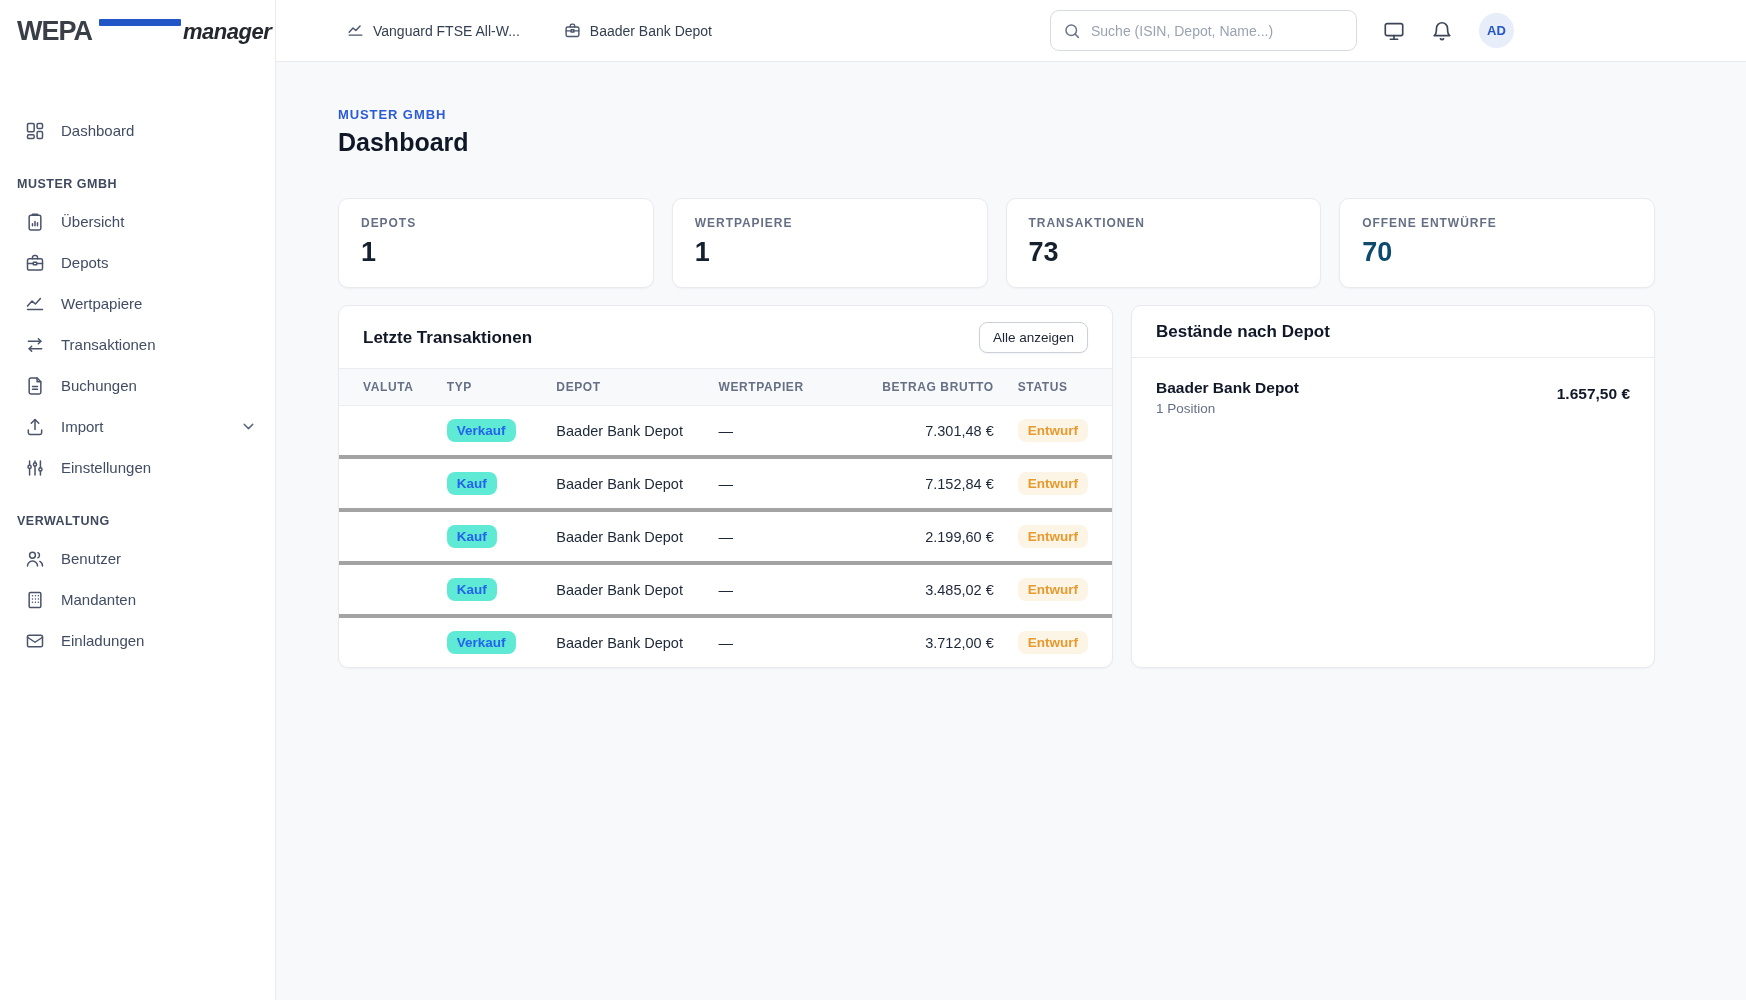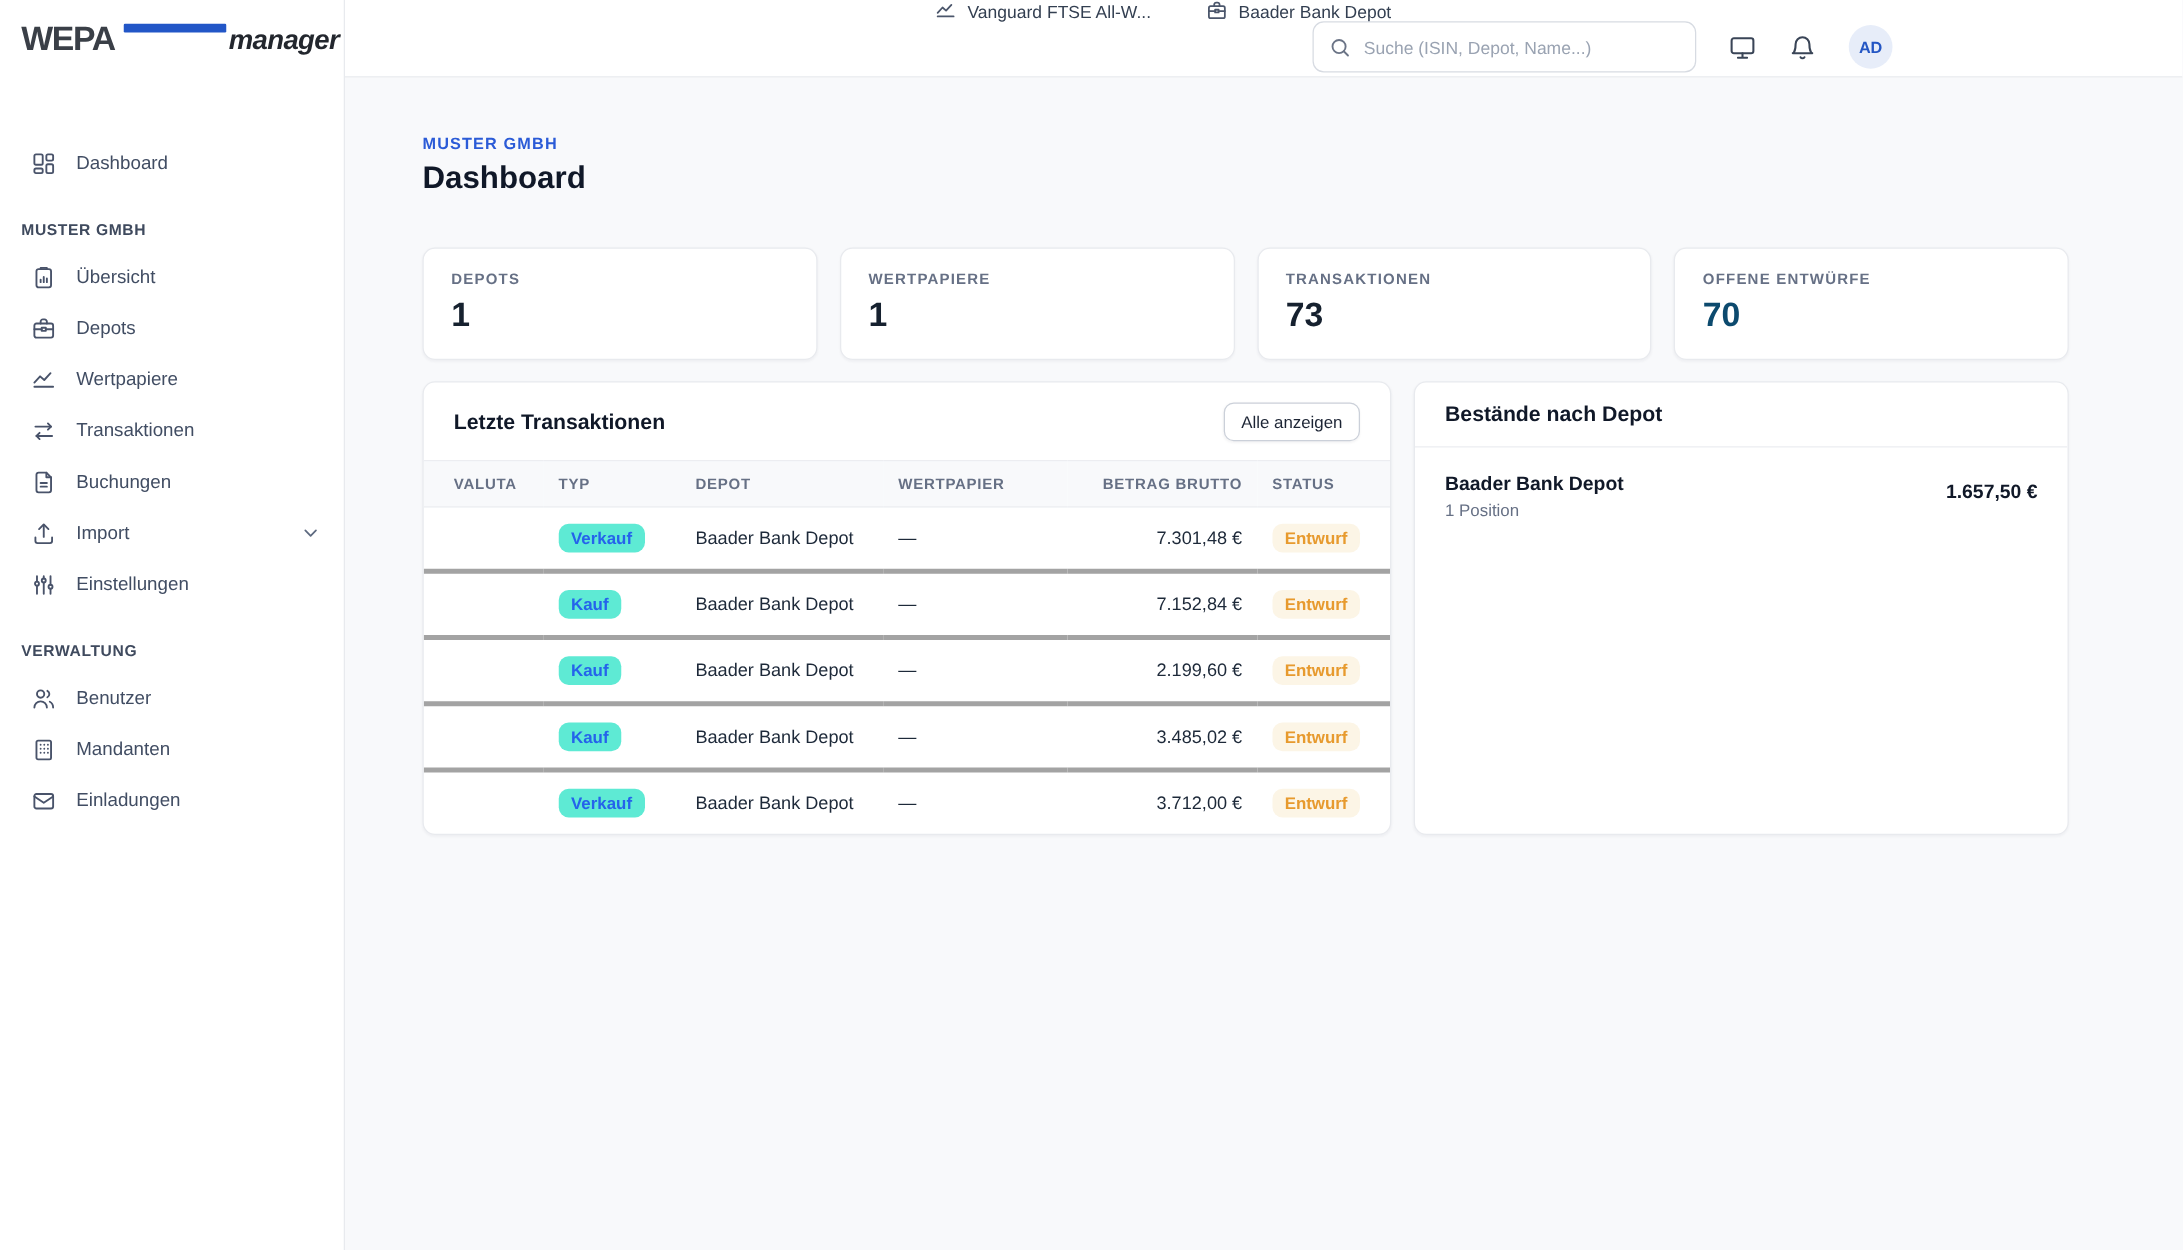--- a/index.html
+++ b/index.html
@@ -40,21 +40,21 @@
   }
   .icon { width: 20px; height: 20px; flex: none; }
   .icon-sm { width: 17px; height: 17px; flex: none; }
   .chevron { margin-left: auto; color: #5E6A80; }
 
   
   .topbar {
     position: absolute; left: 246px; right: 0; top: 0; height: 62px;
     background: #FFFFFF; border-bottom: 1px solid #E8EAEE;
     display: flex; align-items: center;
-    padding: 0 232px 0 101px; z-index: 2; flex-direction: column;
+    padding: 0 232px 0 101px; z-index: 2;
   }
   .topbar-links { display: flex; align-items: center; gap: 44px; }
   .topbar-link { display: flex; align-items: center; gap: 9px; font-size: 14px; font-weight: 500; color: #333F51; cursor: pointer; }
   .topbar-link .icon-sm { color: #4B566B; }
   .topbar-right { margin-left: auto; display: flex; align-items: center; gap: 26px; }
   .search-box {
     width: 307px; height: 41px; border: 1px solid #D7DBE2; border-radius: 9px;
     display: flex; align-items: center; padding: 0 12px; gap: 10px; background: #fff;
   }
   .search-box .icon-sm { color: #6B7486; width: 18px; height: 18px; }

